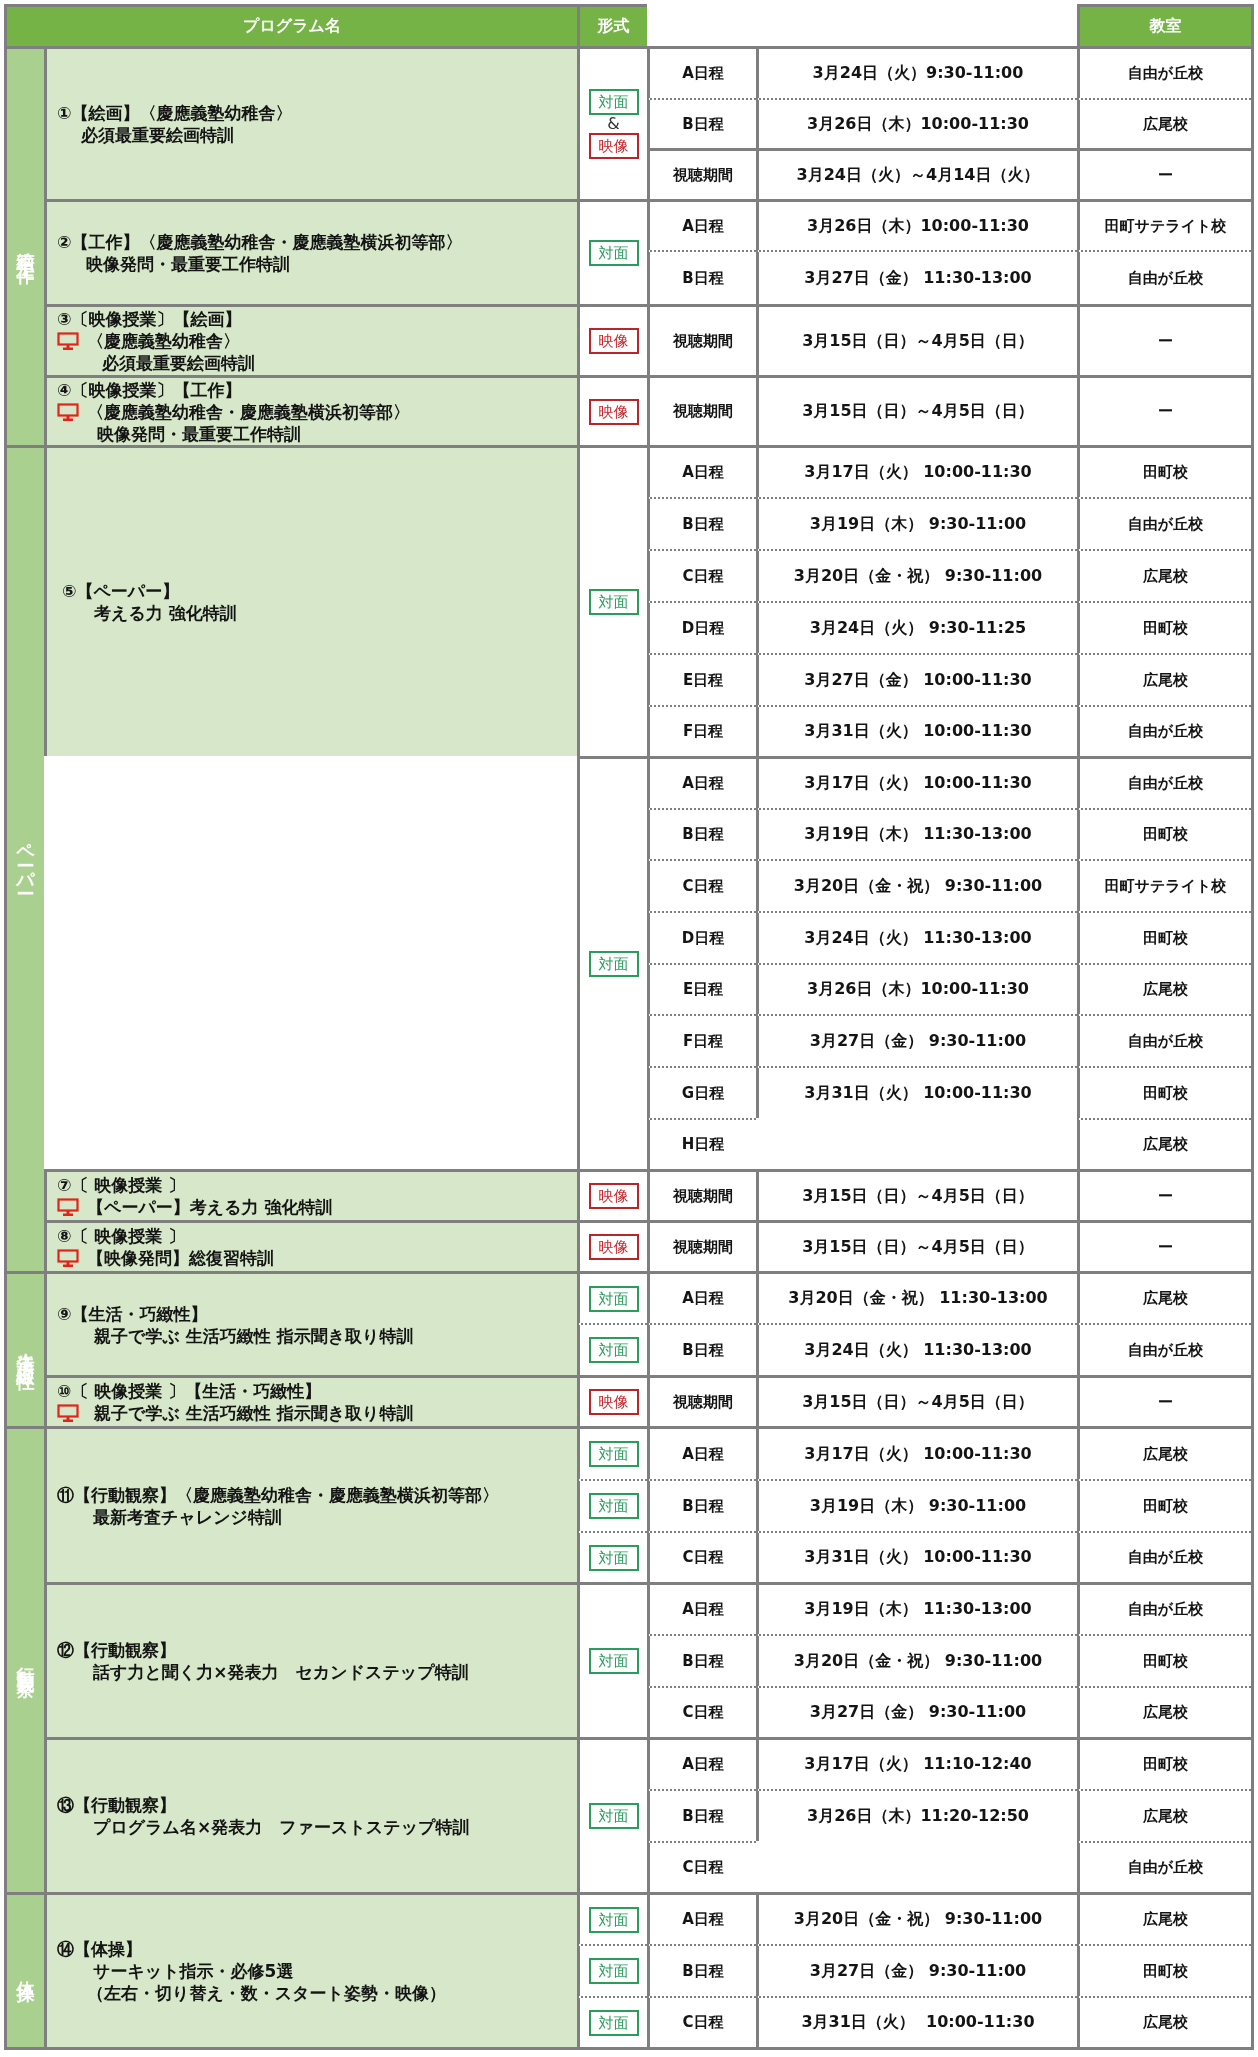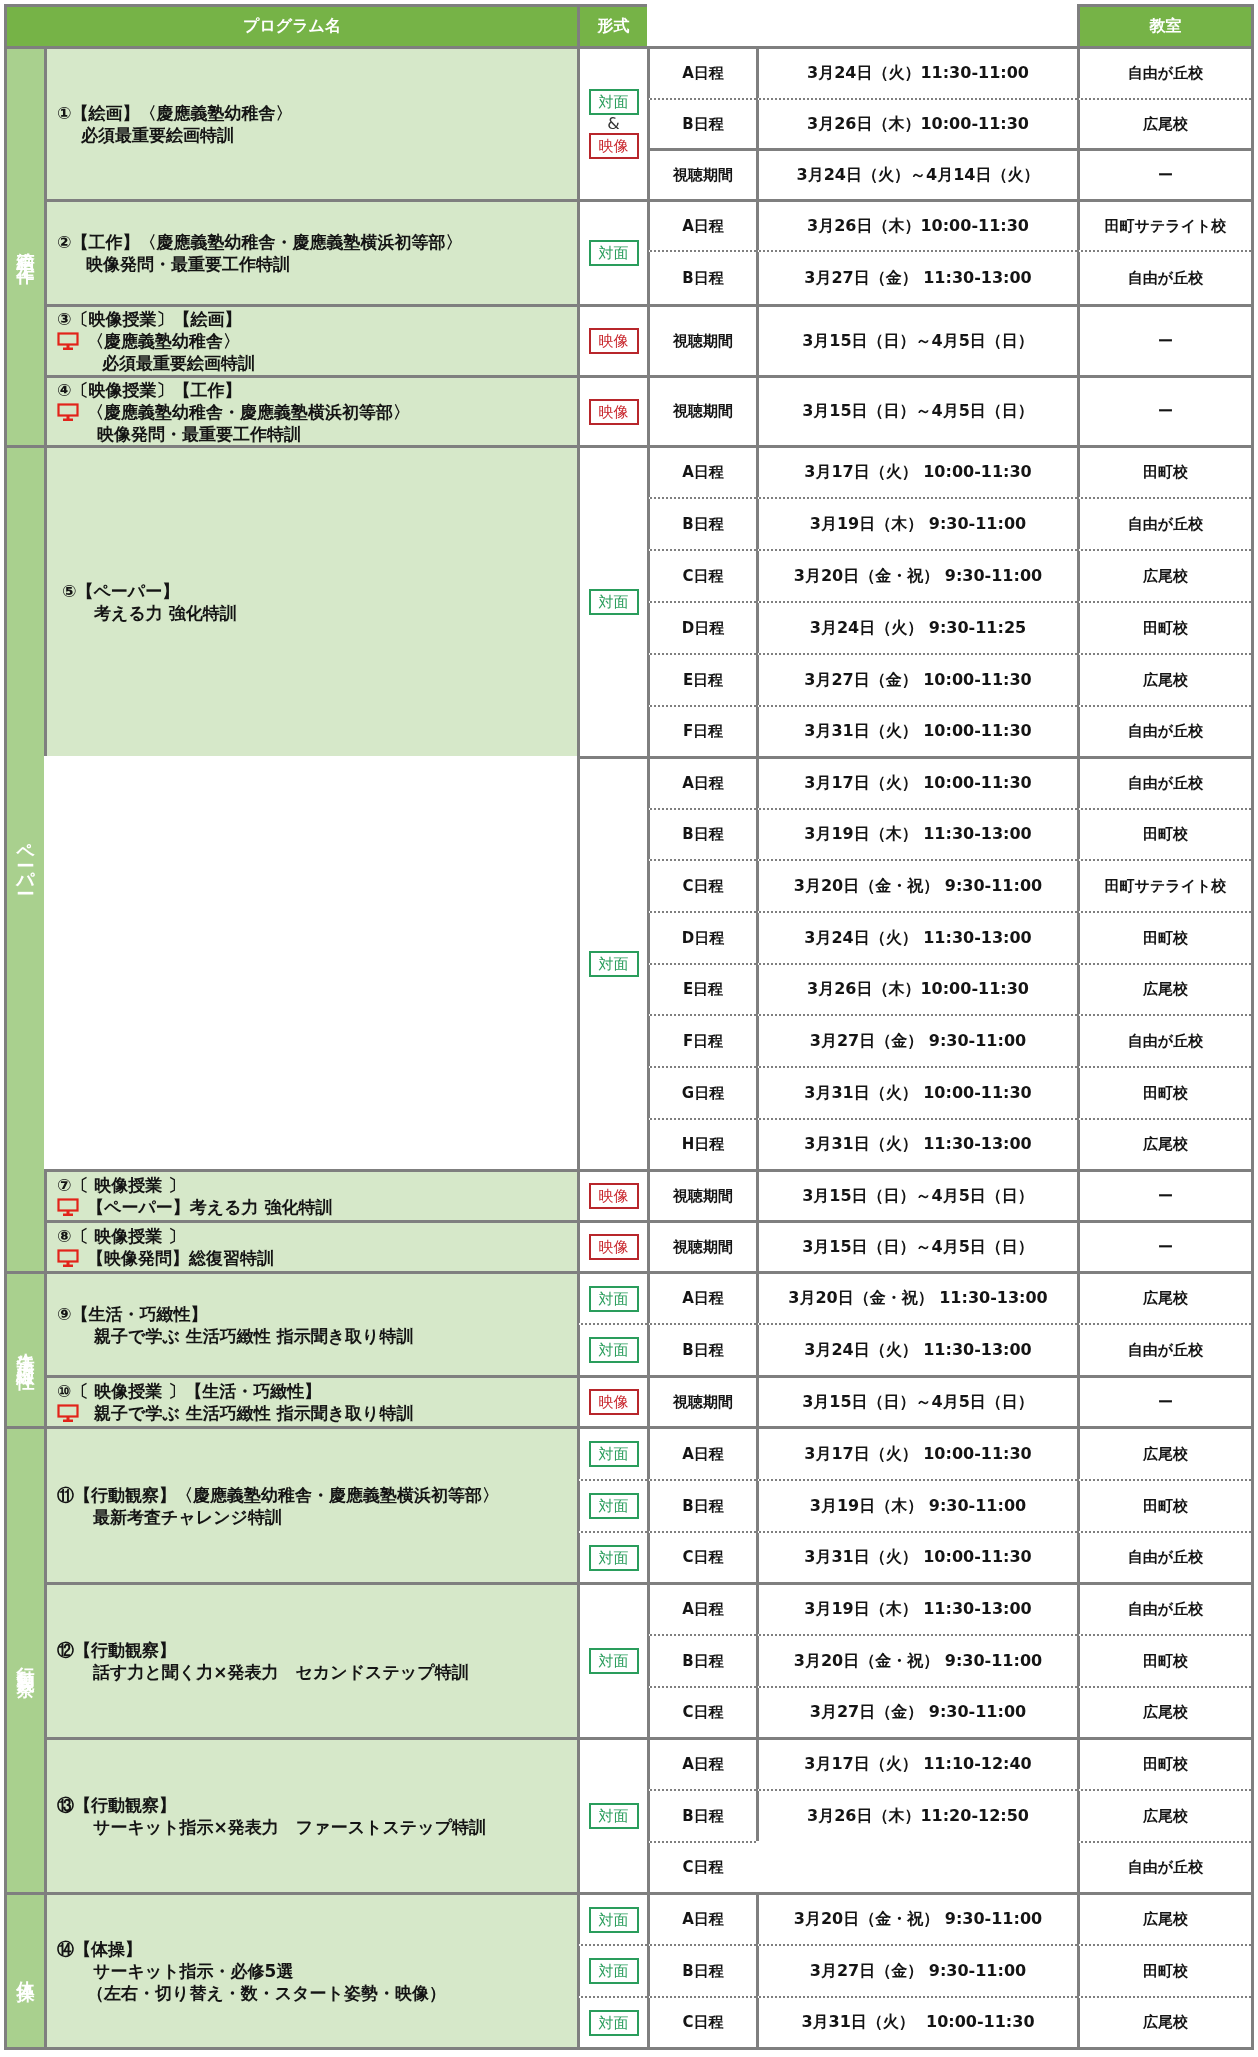--- a/index.html
+++ b/index.html
@@ -86,21 +86,21 @@
   <div class="c prog" style="grid-row:2/5;grid-column:2">
     <div class="pl">①【絵画】〈慶應義塾幼稚舎〉</div>
     <div class="pl" style="padding-left:24px">必須最重要絵画特訓</div>
   </div>
   <div class="c fmt" style="grid-row:2/5;grid-column:3">
     <span class="badge f2f">対面</span>
     <span class="amp">&amp;</span>
     <span class="badge vid">映像</span>
   </div>
   <div class="c lbl" style="grid-row:2;grid-column:4">A日程</div>
-  <div class="c dt" style="grid-row:2;grid-column:5">3月24日（火）11:30-11:00</div>
+  <div class="c dt" style="grid-row:2;grid-column:5">3月24日（火）9:30-11:00</div>
   <div class="c rm" style="grid-row:2;grid-column:6">自由が丘校</div>
   <div class="c lbl dot" style="grid-row:3;grid-column:4">B日程</div>
   <div class="c dt dot" style="grid-row:3;grid-column:5">3月26日（木）10:00-11:30</div>
   <div class="c rm dot" style="grid-row:3;grid-column:6">広尾校</div>
   <div class="c lbl" style="grid-row:4;grid-column:4">視聴期間</div>
   <div class="c dt" style="grid-row:4;grid-column:5">3月24日（火）～4月14日（火）</div>
   <div class="c rm" style="grid-row:4;grid-column:6">ー</div>
 
   <div class="c prog" style="grid-row:5/7;grid-column:2">
     <div class="pl">②【工作】〈慶應義塾幼稚舎・慶應義塾横浜初等部〉</div>
@@ -198,21 +198,20 @@
   <div class="c lbl dot" style="grid-row:19;grid-column:4">E日程</div>
   <div class="c dt dot" style="grid-row:19;grid-column:5">3月26日（木）10:00-11:30</div>
   <div class="c rm dot" style="grid-row:19;grid-column:6">広尾校</div>
   <div class="c lbl dot" style="grid-row:20;grid-column:4">F日程</div>
   <div class="c dt dot" style="grid-row:20;grid-column:5">3月27日（金） 9:30-11:00</div>
   <div class="c rm dot" style="grid-row:20;grid-column:6">自由が丘校</div>
   <div class="c lbl dot" style="grid-row:21;grid-column:4">G日程</div>
   <div class="c dt dot" style="grid-row:21;grid-column:5">3月31日（火） 10:00-11:30</div>
   <div class="c rm dot" style="grid-row:21;grid-column:6">田町校</div>
   <div class="c lbl dot" style="grid-row:22;grid-column:4">H日程</div>
-  <div class="c dt dot" style="grid-row:22;grid-column:5">3月31日（火） 11:30-13:00</div>
   <div class="c rm dot" style="grid-row:22;grid-column:6">広尾校</div>
 
   <div class="c prog" style="grid-row:23;grid-column:2">
     <div class="pl">⑦〔 映像授業 〕</div>
     <div class="pl">
       <span class="mon"><svg width="22" height="18" viewBox="0 0 22 18">
             <rect x="1.5" y="1.5" width="19" height="11" fill="none" stroke="#e2231a" stroke-width="2.2"></rect>
             <rect x="9.5" y="12.5" width="3" height="3.5" fill="#e2231a"></rect>
             <rect x="6" y="15.5" width="10" height="2.5" fill="#e2231a"></rect>
           </svg></span>
@@ -314,21 +313,21 @@
   <div class="c rm" style="grid-row:31;grid-column:6">自由が丘校</div>
   <div class="c lbl dot" style="grid-row:32;grid-column:4">B日程</div>
   <div class="c dt dot" style="grid-row:32;grid-column:5">3月20日（金・祝） 9:30-11:00</div>
   <div class="c rm dot" style="grid-row:32;grid-column:6">田町校</div>
   <div class="c lbl dot" style="grid-row:33;grid-column:4">C日程</div>
   <div class="c dt dot" style="grid-row:33;grid-column:5">3月27日（金） 9:30-11:00</div>
   <div class="c rm dot" style="grid-row:33;grid-column:6">広尾校</div>
 
   <div class="c prog" style="grid-row:34/37;grid-column:2">
     <div class="pl">⑬【行動観察】</div>
-    <div class="pl" style="padding-left:36px">サーキット指示×発表力　ファーストステップ特訓</div>
+    <div class="pl" style="padding-left:36px">プログラム名×発表力　ファーストステップ特訓</div>
   </div>
   <div class="c fmt" style="grid-row:34/37;grid-column:3">
     <span class="badge f2f">対面</span>
   </div>
   <div class="c lbl" style="grid-row:34;grid-column:4">A日程</div>
   <div class="c dt" style="grid-row:34;grid-column:5">3月17日（火） 11:10-12:40</div>
   <div class="c rm" style="grid-row:34;grid-column:6">田町校</div>
   <div class="c lbl dot" style="grid-row:35;grid-column:4">B日程</div>
   <div class="c dt dot" style="grid-row:35;grid-column:5">3月26日（木）11:20-12:50</div>
   <div class="c rm dot" style="grid-row:35;grid-column:6">広尾校</div>

